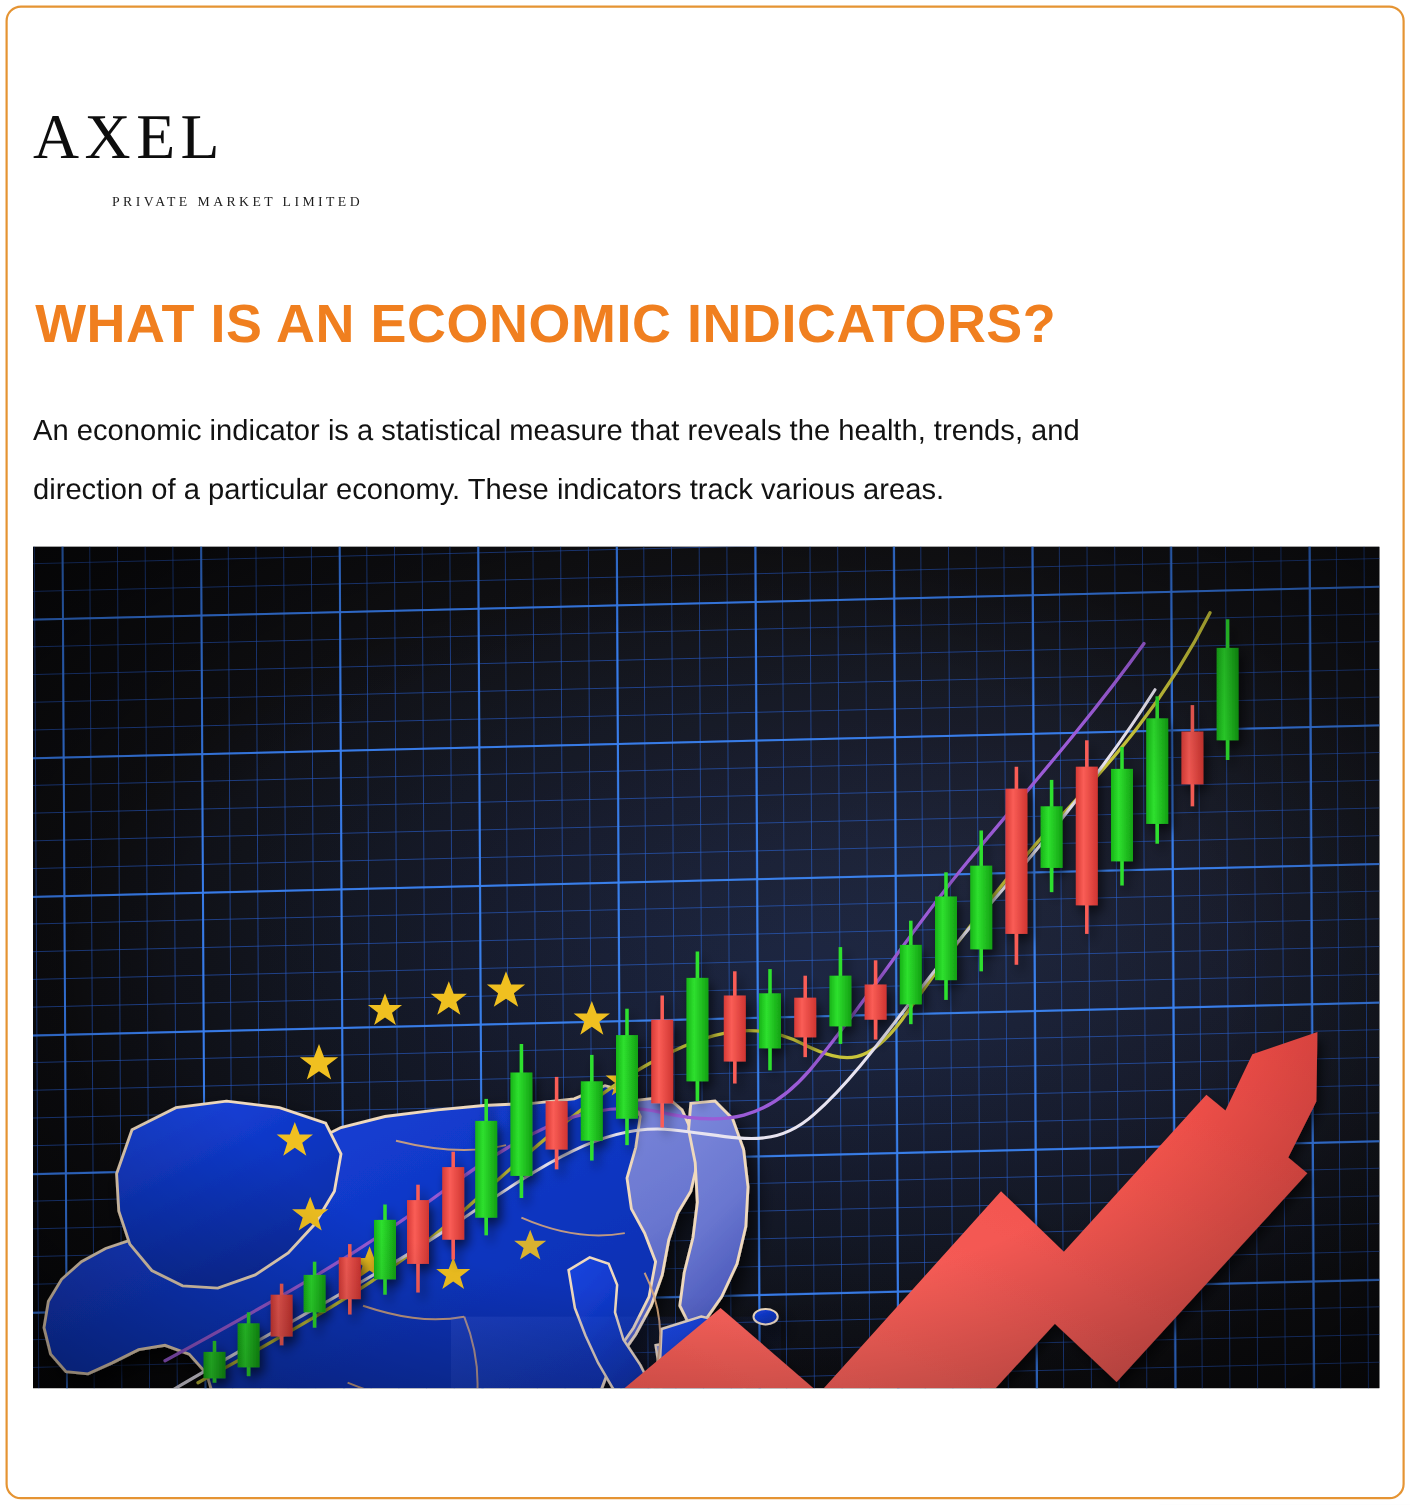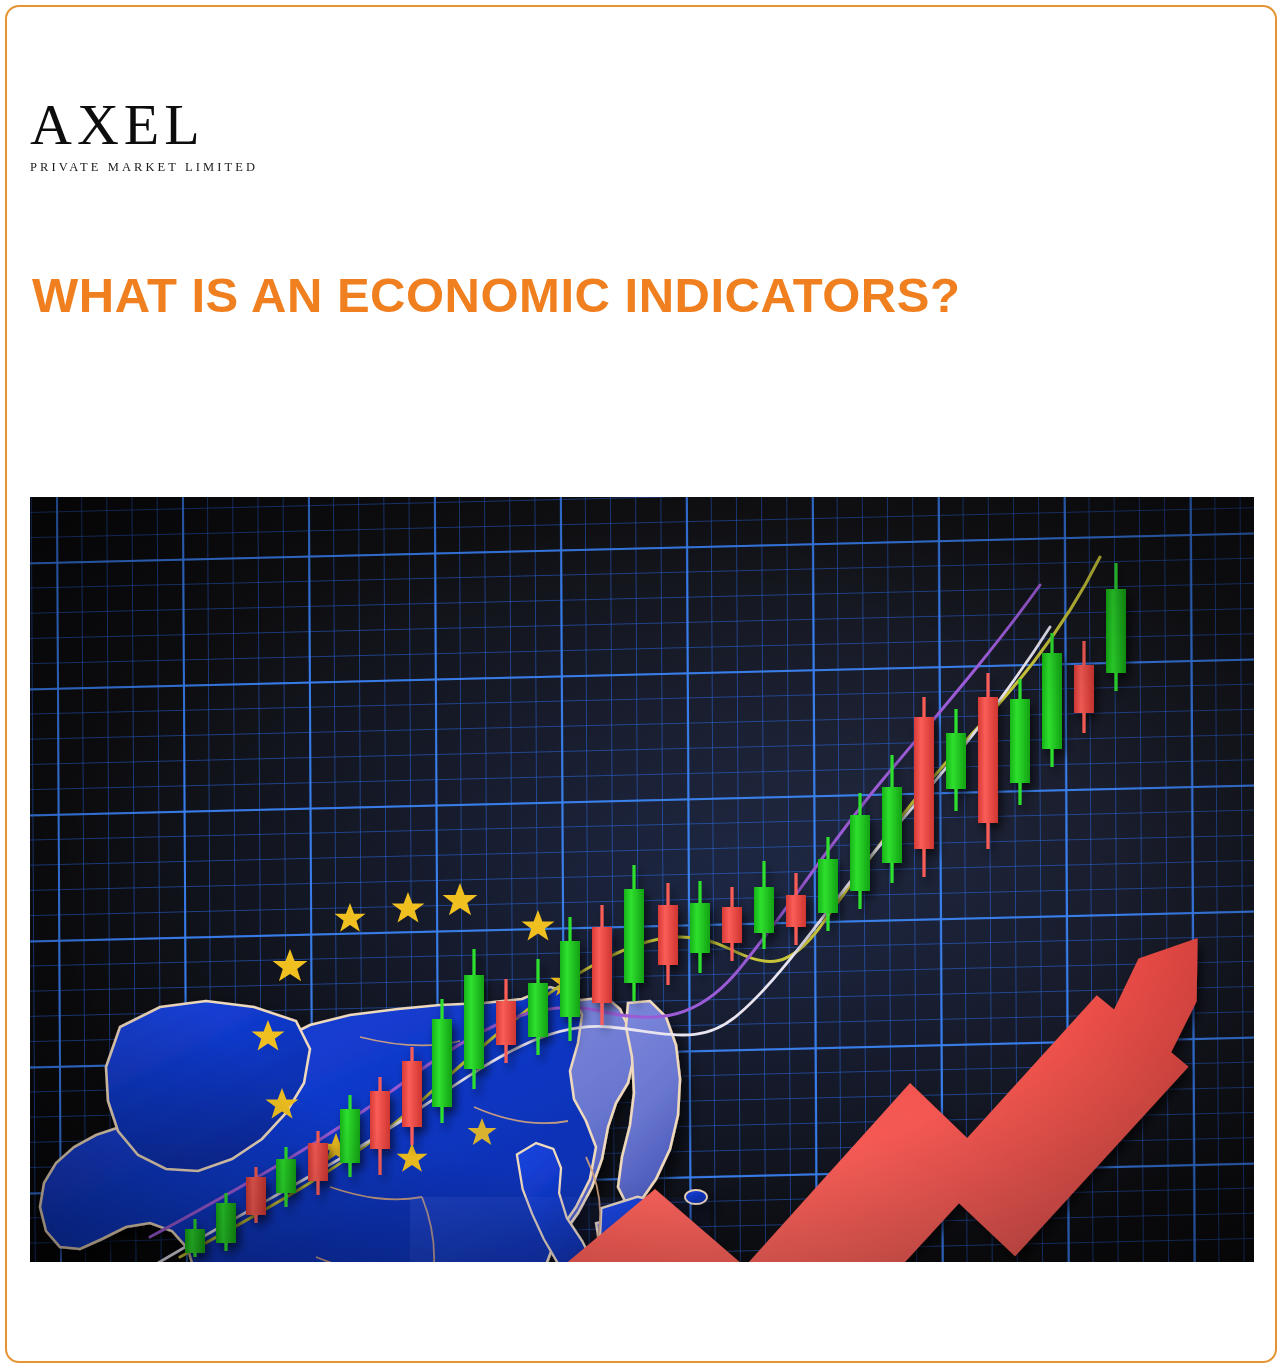--- a/index.html
+++ b/index.html
@@ -39,26 +39,27 @@
   }
   .logo-word {
     font-family: "Liberation Serif", serif;
     font-size: 58px;
     line-height: 58px;
     font-weight: 400;
     letter-spacing: 5px;
     color: #0d0d0d;
   }
   .logo-sub {
-    margin-top: 6px;
+    margin-top: 22px;
     font-family: "Liberation Serif", serif;
     font-size: 12.5px;
     line-height: 14px;
     letter-spacing: 3.1px;
     color: #1a1a1a;
+    text-align: right;
   }
 
   
   .headline {
     position: absolute;
     left: 32px;
     top: 249px;
     width: 1210px;
     font-size: 49px;
     line-height: 60px;
@@ -144,20 +145,24 @@
 
   <div class="page-frame"></div>
 
   <div class="logo-block">
     <div class="logo-word">AXEL</div>
     <div class="logo-sub">PRIVATE MARKET LIMITED</div>
   </div>
 
   <h1 class="headline">WHAT IS AN ECONOMIC INDICATORS?</h1>
 
+  <div class="body-copy">
+    <div class="l1">An economic indicator is a statistical measure that reveals the health, trends, and</div>
+    <div class="l2">direction of a particular economy. These indicators track various areas.</div>
+  </div>
 
   <div class="media">
 
     <div class="backdrop"></div>
     <div class="grid-layer"></div>
     <div class="grid-glow"></div>
 
     <svg class="map-svg" viewBox="0 0 1224 765" preserveAspectRatio="none">
       <defs>
         <linearGradient id="gMain" x1="0" y1="0" x2="0.6" y2="1">

